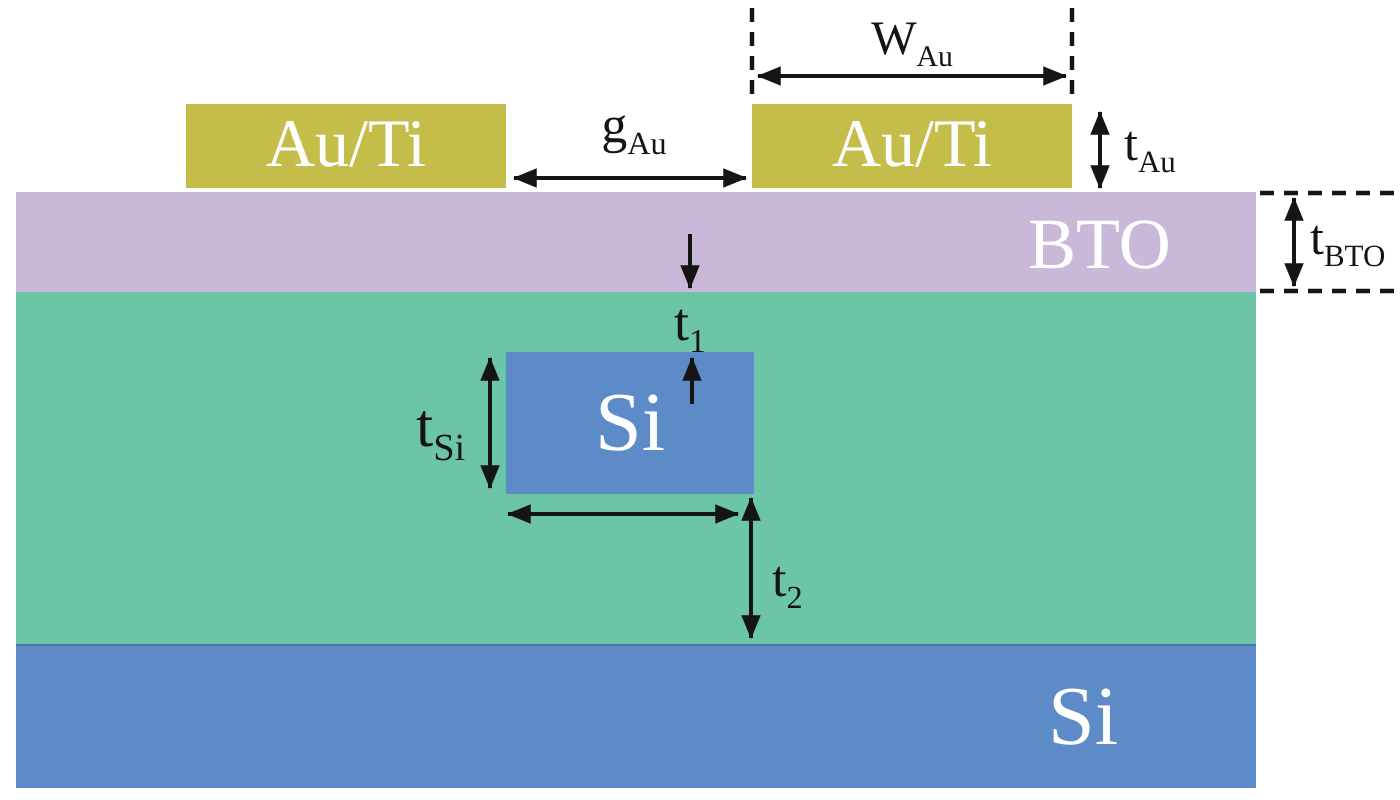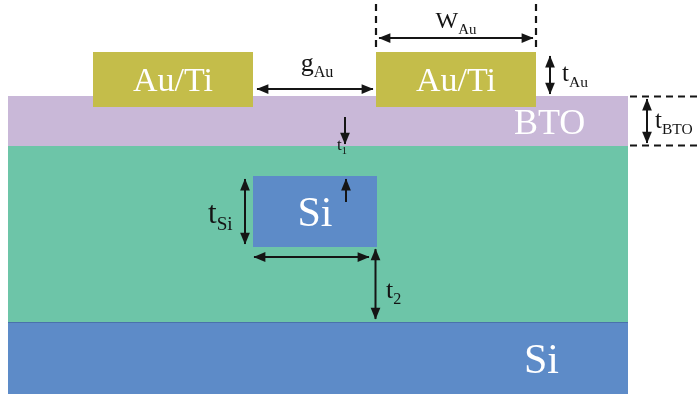--- a/index.html
+++ b/index.html
@@ -6,21 +6,21 @@
   .stage{
     position:relative;width:700px;height:400px;background:#ffffff;overflow:hidden;
     font-family:"Liberation Serif","DejaVu Serif",serif;
   }
   .abs{position:absolute;}
   
   .layer{position:absolute;left:8px;width:620px;}
   .bto-layer{top:96px;height:50px;}
   .sio2-layer{top:146px;height:176px;}
   .sisub-layer{top:322px;height:71px;border-top:1px solid rgba(40,70,120,.35);}
-  .electrode{position:absolute;top:52px;width:160px;height:55px;
+  .electrode{position:absolute;top:52px;width:160px;height:42px;
     display:flex;align-items:center;justify-content:center;}
   .electrode-left{left:93px;}
   .electrode-right{left:376px;}
   .waveguide{position:absolute;left:253px;top:176px;width:124px;height:71px;
     display:flex;align-items:center;justify-content:center;}
   
   .llabel{color:#ffffff;line-height:1;white-space:nowrap;}
   .electrode .llabel{font-size:34px;}
   .waveguide .llabel{font-size:42px;}
   .bto-text{left:514px;top:104px;font-size:36px;}
@@ -28,21 +28,21 @@
   .sisub-text{left:524px;top:338px;font-size:42px;}
   .sio2-text sub{font-size:.6em;line-height:0;}
   
   .dim{position:absolute;color:#141414;line-height:1;white-space:nowrap;}
   .dim sub{font-size:.62em;line-height:0;margin-top:40px;}
   .ctr{transform:translateX(-50%);}
   .dim-wau{left:456px;top:8px;font-size:24px;}
   .dim-tau{left:562px;top:60px;font-size:25px;}
   .dim-gau{left:317px;top:50px;font-size:26px;}
   .dim-tbto{left:655px;top:107px;font-size:25px;}
-  .dim-t1{left:337px;top:136px;font-size:17px;text-align:right;}
+  .dim-t1{left:337px;top:148px;font-size:27px;text-align:right;}
   .dim-tsi{left:208px;top:197px;font-size:31px;}
   .dim-wsi{left:320px;top:264px;font-size:35px;}
   .dim-t2{left:386px;top:277px;font-size:26px;}
   svg.overlay{position:absolute;left:0;top:0;}
   svg .shaft{stroke:#151515;stroke-width:2;fill:none;}
   svg .dash{stroke:#151515;stroke-width:2.2;fill:none;stroke-dasharray:7 5;}
 </style>
 </head>
 <body>
 

